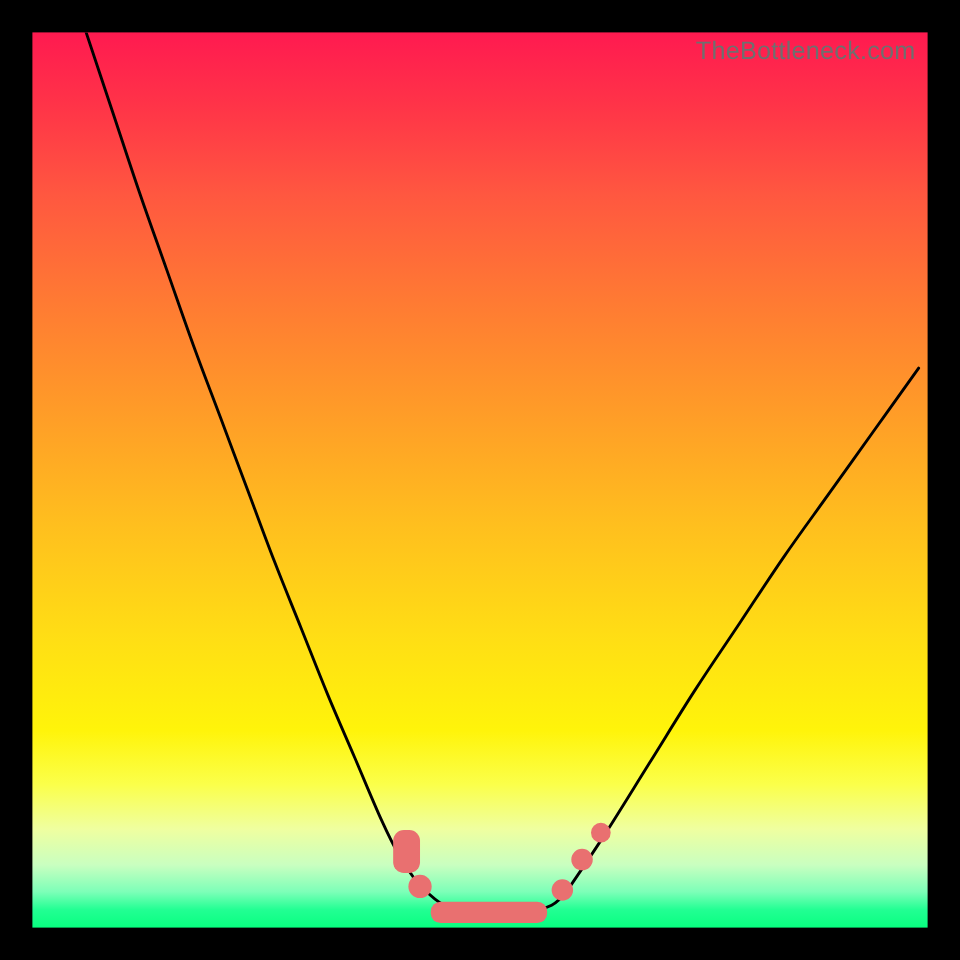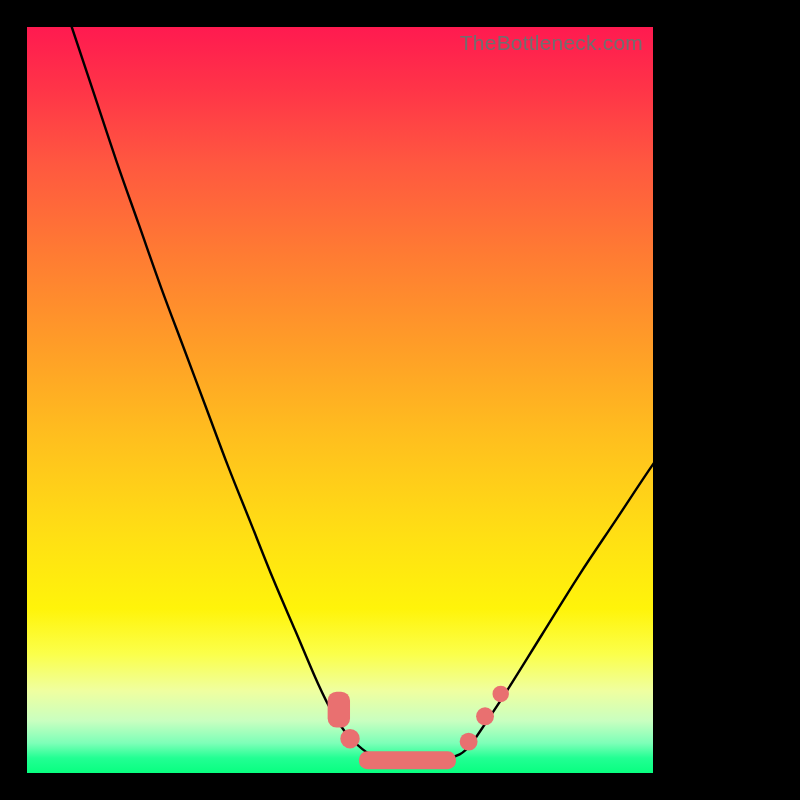--- a/index.html
+++ b/index.html
@@ -14,21 +14,21 @@
   .frame {
     position: absolute;
     left: 0; top: 0;
     width: 800px; height: 800px;
     background: #000;
   }
   .plot {
     position: absolute;
     left: 27px;
     top: 27px;
-    width: 626px;
+    width: 746px;
     height: 746px;
     
     background: linear-gradient(
       to bottom,
       #ff1a50 0%,
       #ff3348 8%,
       #ff5740 18%,
       #ff7a33 30%,
       #ff9b28 42%,
       #ffbf1e 55%,

